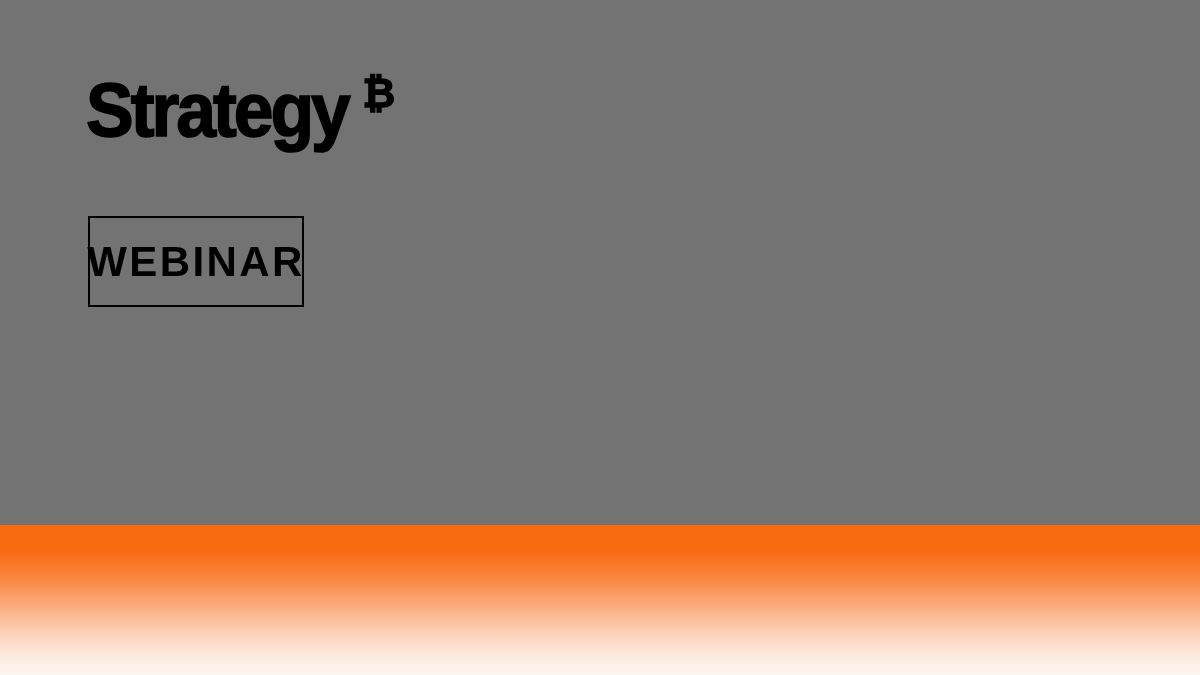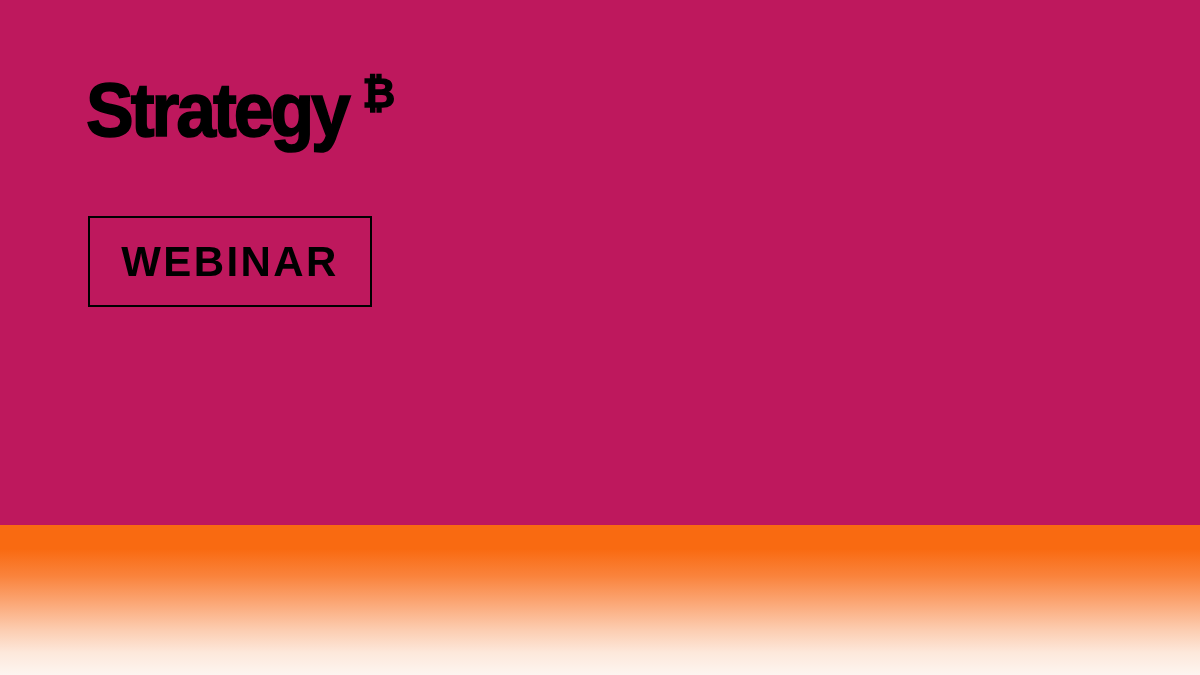--- a/index.html
+++ b/index.html
@@ -13,21 +13,21 @@
   body {
     font-family:"Liberation Sans", sans-serif;
     background:#ffffff;
   }
 
   #slide {
     position:relative;
     width:1200px;
     height:675px;
     overflow:hidden;
-    background:#be185d;
+    background:#737373;
   }
 
   
   #bottom-fade {
     position:absolute;
     left:0;
     right:0;
     top:525px;
     height:150px;
     background:linear-gradient(
@@ -71,21 +71,21 @@
     margin-top:1px;
     -webkit-text-stroke:1.4px #000;
     display:block;
   }
 
   
   #webinar-badge {
     position:absolute;
     left:88px;
     top:216px;
-    width:284px;
+    width:216px;
     height:91px;
     border:2px solid #000000;
     display:flex;
     align-items:center;
     justify-content:center;
   }
   #webinar-label {
     font-family:"Liberation Sans", sans-serif;
     font-weight:700;
     font-size:42px;

